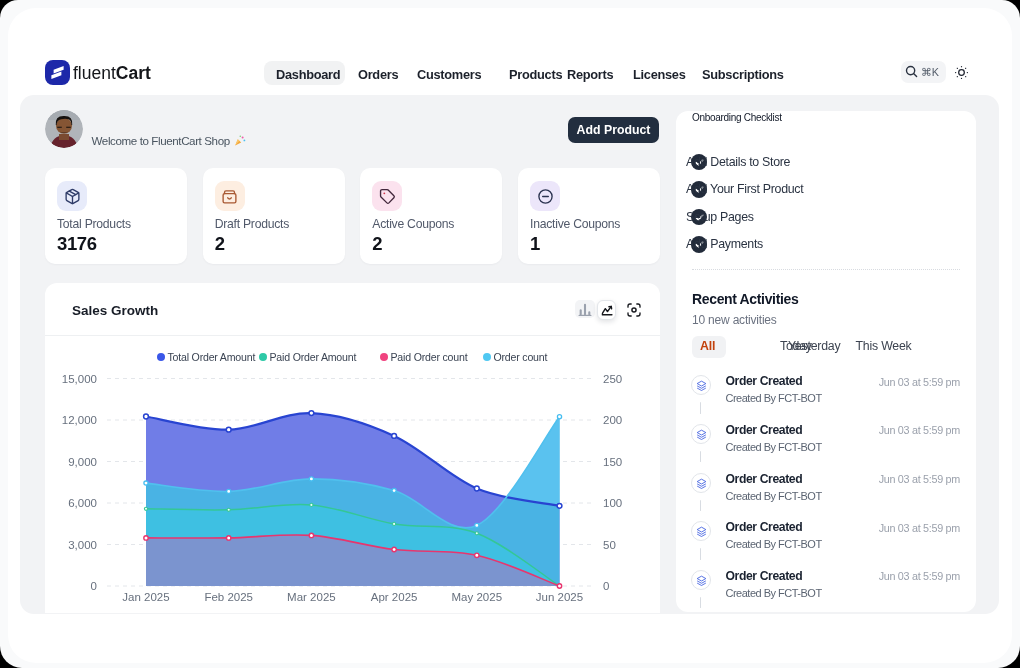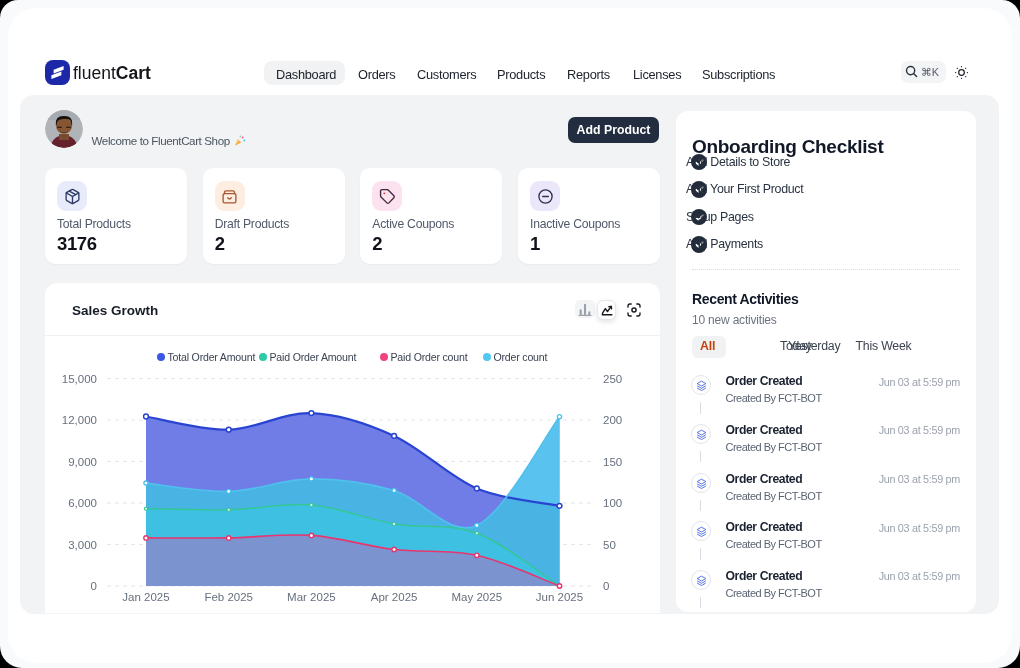--- a/index.html
+++ b/index.html
@@ -1,21 +1,21 @@
 <!DOCTYPE html>
 <html><head><meta charset="utf-8">
 <style>
 *{margin:0;padding:0;box-sizing:border-box}
 html,body{width:1020px;height:668px;background:#000;font-family:"Liberation Sans",sans-serif;overflow:hidden}
 .stage{position:absolute;left:0;top:0;width:1020px;height:668px}
 .surface{position:absolute;inset:0;background:#f9fafb;border-radius:18px 18px 22px 22px}
 .window{position:absolute;left:8px;top:8px;right:8px;bottom:5px;background:#fff;border-radius:28px}
 .abs{position:absolute}
 .content{position:absolute;left:20px;top:95px;width:979px;height:519px;background:#f2f3f5;border-radius:14px}
-.navitem{position:absolute;top:66.5px;font-size:12.8px;font-weight:400;color:#1c212b;letter-spacing:-0.28px}
+.navitem{position:absolute;top:66.5px;font-size:12.8px;font-weight:700;color:#1c212b;letter-spacing:-0.28px}
 .card{position:absolute;top:168px;height:96px;width:142px;background:#fff;border-radius:10px;box-shadow:0 1px 2px rgba(16,24,40,.04)}
 .tile{position:absolute;left:12px;top:13px;width:30px;height:30px;border-radius:9px}
 .clabel{position:absolute;left:12px;top:49px;font-size:12.2px;letter-spacing:-0.25px;color:#51596a;font-weight:500}
 .cval{position:absolute;left:12px;top:64.5px;font-size:18.5px;letter-spacing:-0.4px;color:#10131a;font-weight:700}
 .chk{position:absolute;left:690.5px;width:16.5px;height:16.5px;border-radius:50%;background:#222b3a}
 .chktxt{position:absolute;left:686px;font-size:12.4px;letter-spacing:-0.3px;color:#2a3342}
 .acirc{position:absolute;left:690.5px;width:20px;height:20px;border-radius:50%;background:#fff;border:1px solid #e2e5ea}
 .atitle{position:absolute;left:725.5px;font-size:12.2px;letter-spacing:-0.4px;font-weight:700;color:#1a2230}
 .asub{position:absolute;left:725.5px;font-size:11px;letter-spacing:-0.5px;color:#5b6472}
 .atime{position:absolute;font-size:10.8px;letter-spacing:-0.3px;color:#9ba1ac;right:60px}
@@ -31,21 +31,21 @@
         <path d="M8.6 13.6 L8.6 9.7 L18.6 5.9 L18.6 9.8 Z" fill="#fff"></path>
         <path d="M6.4 19.1 L6.4 15.2 L16.4 11.4 L16.4 15.3 Z" fill="#fff"></path>
       </svg>
 </div>
 <div class="abs" style="left:73px;top:63px;font-size:17.5px;color:#14161a"><span style="font-weight:400">fluent</span><span style="font-weight:700">Cart</span></div>
 
 <div class="abs" style="left:264px;top:60.5px;width:81px;height:24.5px;background:#f1f2f3;border-radius:8px"></div>
 <div class="navitem" style="left:276px">Dashboard</div>
 <div class="navitem" style="left:358px">Orders</div>
 <div class="navitem" style="left:417px">Customers</div>
-<div class="navitem" style="left:497px">Products</div>
+<div class="navitem" style="left:509px">Products</div>
 <div class="navitem" style="left:567px">Reports</div>
 <div class="navitem" style="left:633px">Licenses</div>
 <div class="navitem" style="left:702px">Subscriptions</div>
 
 <div class="abs" style="left:900.5px;top:60.5px;width:45.5px;height:22.5px;background:#f3f4f6;border-radius:7px"></div>
 <svg class="abs" style="left:905px;top:65px" width="13" height="13" viewBox="0 0 13 13">
       <circle cx="5.6" cy="5.6" r="4.1" fill="none" stroke="#2a3240" stroke-width="1.4"></circle>
       <line x1="8.8" y1="8.8" x2="11.6" y2="11.6" stroke="#2a3240" stroke-width="1.4" stroke-linecap="round"></line>
     </svg>
 <div class="abs" style="left:921px;top:66px;font-size:10.8px;color:#555e6b">⌘K</div>
@@ -203,21 +203,21 @@
           <text x="224.5" y="77.8" fill="#3b4453">Paid Order Amount</text>
 <circle cx="339" cy="74" r="4" fill="#f0437f"></circle>
           <text x="345.5" y="77.8" fill="#3b4453">Paid Order count</text>
 <circle cx="442" cy="74" r="4" fill="#4fc8f2"></circle>
           <text x="448.5" y="77.8" fill="#3b4453">Order count</text>
 </g>
       </svg>
 </div>
 
 <div class="abs" style="left:676px;top:111px;width:300px;height:501px;background:#fff;border-radius:12px"></div>
-<div class="abs" style="left:692px;top:136px;font-size:19px;letter-spacing:-0.3px;font-weight:700;color:#111827">Onboarding Checklist</div>
+<div class="abs" style="left:692px;top:112px;font-size:10px;letter-spacing:-0.3px;font-weight:400;color:#111827">Onboarding Checklist</div>
 <div class="chk" style="top:153.8px"><svg width="16.5" height="16.5" viewBox="0 0 16.5 16.5" fill="none" stroke="#fff" stroke-width="1.6" stroke-linecap="round" stroke-linejoin="round">
         <path d="M5 8.6 L7.4 10.9 L11.7 5.9"></path>
       </svg></div>
 <div class="chktxt" style="top:154.5px">Add Details to Store</div>
 <div class="chk" style="top:181.2px"><svg width="16.5" height="16.5" viewBox="0 0 16.5 16.5" fill="none" stroke="#fff" stroke-width="1.6" stroke-linecap="round" stroke-linejoin="round">
         <path d="M5 8.6 L7.4 10.9 L11.7 5.9"></path>
       </svg></div>
 <div class="chktxt" style="top:182.0px">Add Your First Product</div>
 <div class="chk" style="top:208.8px"><svg width="16.5" height="16.5" viewBox="0 0 16.5 16.5" fill="none" stroke="#fff" stroke-width="1.6" stroke-linecap="round" stroke-linejoin="round">
         <path d="M5 8.6 L7.4 10.9 L11.7 5.9"></path>

